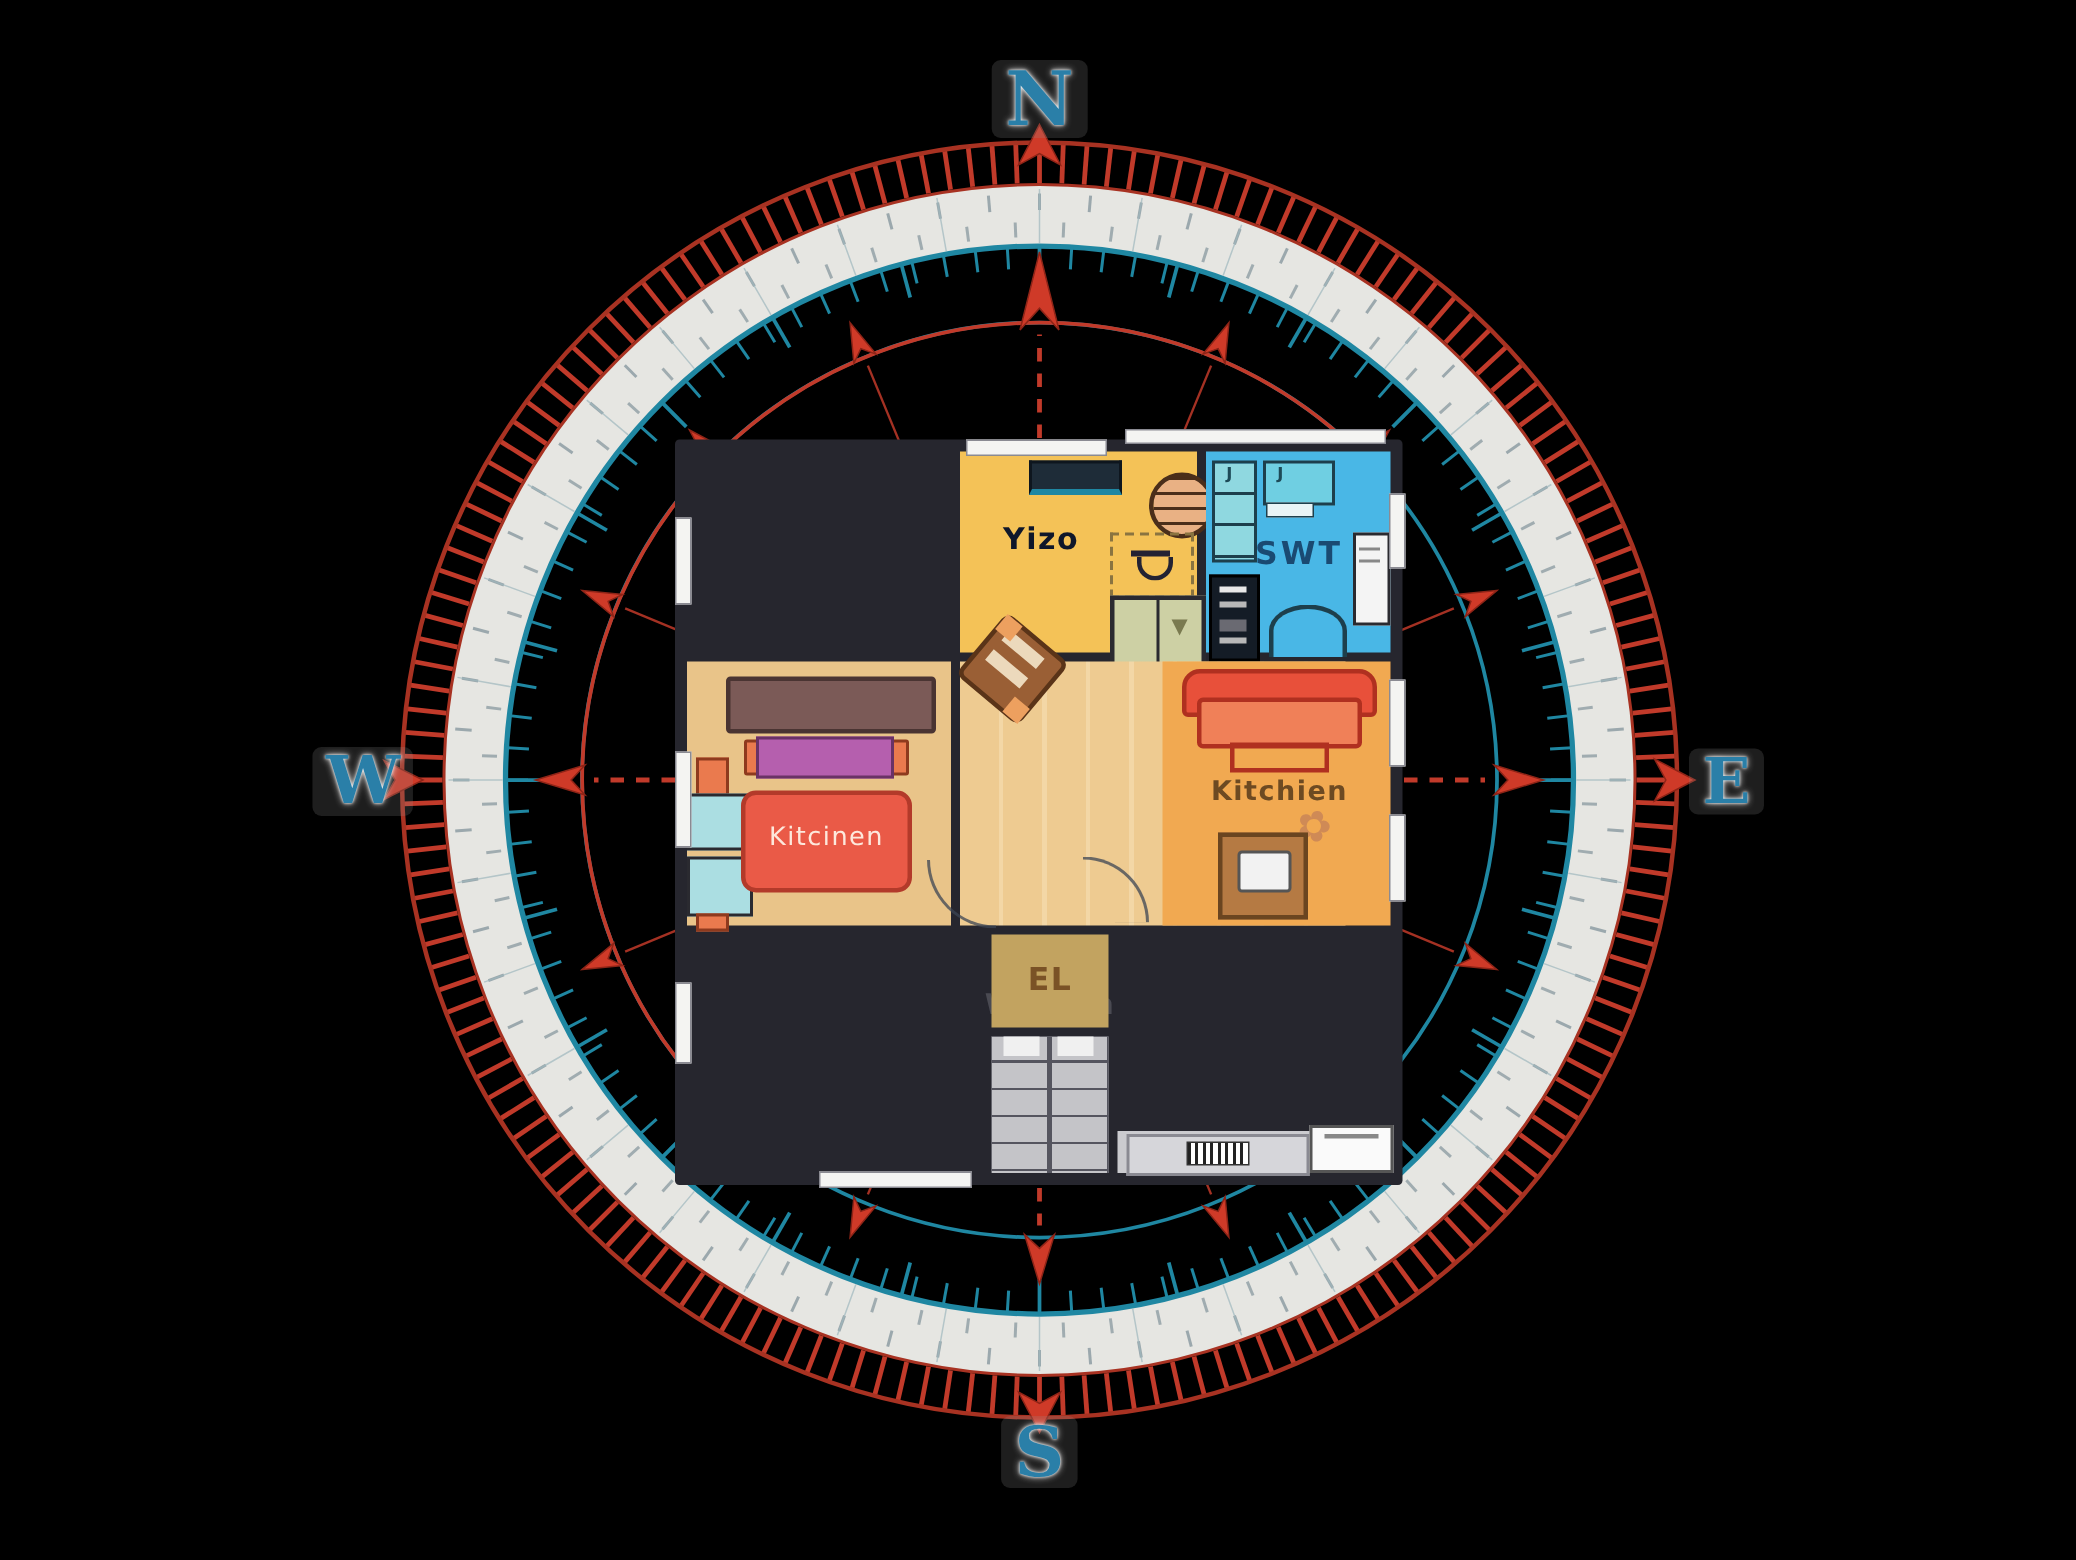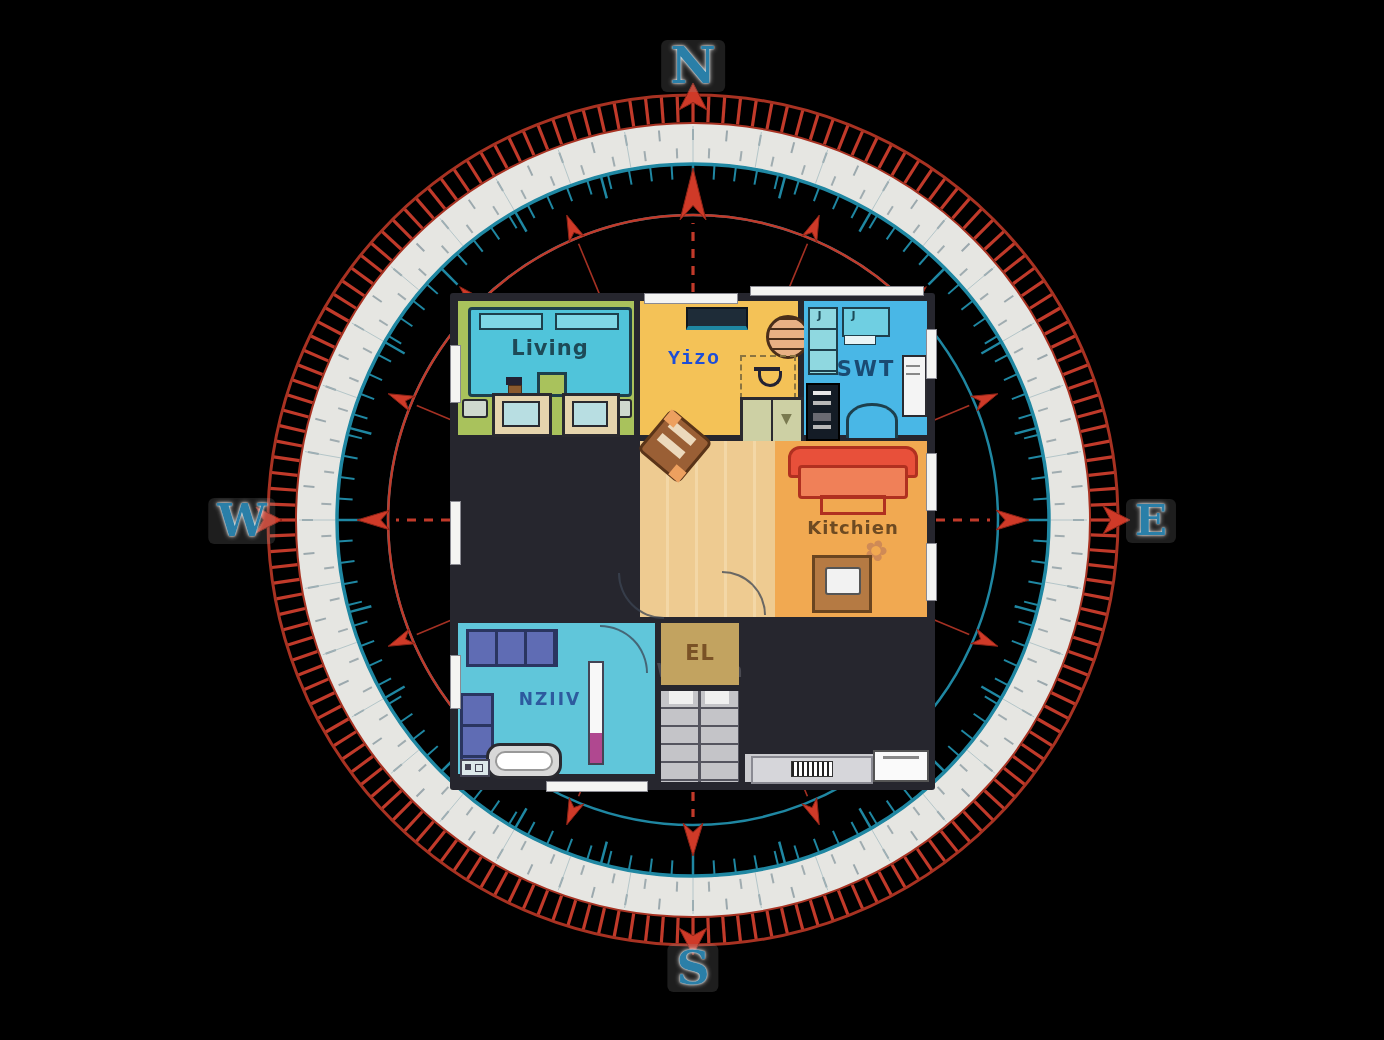--- a/index.html
+++ b/index.html
@@ -556,43 +556,25 @@
       </g>
     </svg>
 
   <div class="cardinal" style="left:693px;top:66px;font-size:50px;">N</div>
   <div class="cardinal" style="left:1151px;top:521px;font-size:42px;">E</div>
   <div class="cardinal" style="left:693px;top:968px;font-size:46px;">S</div>
   <div class="cardinal" style="left:242px;top:521px;font-size:44px;">W</div>
 
   <div id="house">
 
-    <div class="room" style="left:8px;top:8px;width:176px;height:134px;background:#a9c25c;">
-      <div class="abs" style="left:10px;top:6px;width:158px;height:84px;background:#50c4da;border:3px solid #1d3f4c;border-radius:4px;">
-        <div class="abs" style="left:8px;top:3px;width:60px;height:13px;background:#7fd7e6;border:2px solid #1d3f4c;"></div>
-        <div class="abs" style="left:84px;top:3px;width:60px;height:13px;background:#7fd7e6;border:2px solid #1d3f4c;"></div>
-        <div class="abs" style="left:66px;top:62px;width:24px;height:19px;background:#a9c25c;border:3px solid #1d3f4c;border-bottom:none;"></div>
-        <div class="lbl" style="left:0;top:26px;width:158px;font-size:21px;color:#1d4a57;">Living</div>
-      </div>
-      <div class="abs" style="left:4px;top:98px;width:22px;height:15px;background:#cfd8ce;border:2px solid #2a2a30;border-radius:3px;"></div>
-      <div class="abs" style="left:150px;top:98px;width:20px;height:15px;background:#cfd8ce;border:2px solid #2a2a30;border-radius:3px;"></div>
-      <div class="abs" style="left:48px;top:76px;width:16px;height:8px;background:#223;"></div>
-      <div class="abs" style="left:50px;top:84px;width:12px;height:8px;background:#8a5a2e;border:1px solid #4a2e1a;"></div>
-      <div class="abs" style="left:34px;top:92px;width:54px;height:38px;background:#e5d4ad;border:3px solid #2a2a30;">
-        <div class="abs" style="left:7px;top:5px;width:34px;height:22px;background:#b8dee2;border:2px solid #2a2a30;"></div>
-      </div>
-      <div class="abs" style="left:104px;top:92px;width:52px;height:38px;background:#e5d4ad;border:3px solid #2a2a30;">
-        <div class="abs" style="left:7px;top:5px;width:32px;height:22px;background:#b8dee2;border:2px solid #2a2a30;"></div>
-      </div>
-    </div>
 
     <div class="room" style="left:190px;top:8px;width:158px;height:134px;background:#f4c257;">
       <div class="abs" style="left:46px;top:6px;width:58px;height:17px;background:#1e2c38;border:2px solid #0e161e;border-bottom:4px solid #1f87a2;"></div>
       <div class="abs" style="left:126px;top:14px;width:38px;height:38px;background:repeating-linear-gradient(180deg,#4a2e1a 0 2px,#e9b184 2px 10px);border:3px solid #4a2e1a;border-radius:50%;"></div>
-      <div class="lbl" style="left:4px;top:46px;width:100px;font-size:20px;color:#1d4ed8;font-family:Liberation Mono, monospace;">Yizo</div>
+      <div class="lbl" style="left:4px;top:46px;width:100px;font-size:20px;color:#0f172a;">Yizo</div>
       <div class="abs" style="left:100px;top:54px;width:52px;height:40px;border:2px dashed #8a7440;"></div>
       <div class="abs" style="left:114px;top:66px;width:26px;height:4px;background:#223;"></div>
       <div class="abs" style="left:118px;top:70px;width:18px;height:13px;border:3px solid #223;border-top:none;border-radius:0 0 12px 12px;"></div>
       <div class="abs" style="left:100px;top:96px;width:58px;height:44px;background:#cdd0a4;border:3px solid #2a2a30;">
         <div class="abs" style="left:28px;top:0;width:2px;height:100%;background:#2a2a30;"></div>
         <div class="abs" style="left:38px;top:10px;color:#7a7a50;font-size:14px;">▼</div>
       </div>
     </div>
 
     <div class="room" style="left:354px;top:8px;width:123px;height:134px;background:#49b7e6;">
@@ -608,20 +590,33 @@
       </div>
       <div class="abs" style="left:2px;top:82px;width:30px;height:54px;background:#141c26;border:2px solid #000;">
         <div class="abs" style="left:5px;top:6px;width:18px;height:4px;background:#e8e8e8;"></div>
         <div class="abs" style="left:5px;top:16px;width:18px;height:4px;background:#b8b8b8;"></div>
         <div class="abs" style="left:5px;top:28px;width:18px;height:8px;background:#6a6a72;"></div>
         <div class="abs" style="left:5px;top:40px;width:18px;height:4px;background:#b8b8b8;"></div>
       </div>
       <div class="abs" style="left:42px;top:102px;width:46px;height:32px;background:#49b7e6;border:3px solid #1d3f4c;border-bottom:none;border-radius:50% 50% 0 0;"></div>
     </div>
 
+    <div class="room" style="left:8px;top:148px;width:176px;height:176px;background:#e9c489;">
+      <div class="abs" style="left:26px;top:10px;width:134px;height:32px;background:#7b5a57;border:3px solid #4a3432;border-radius:3px;"></div>
+      <div class="abs" style="left:38px;top:52px;width:14px;height:20px;background:#ea7a4e;border:2px solid #8e3a1e;border-radius:2px;"></div>
+      <div class="abs" style="left:130px;top:52px;width:14px;height:20px;background:#ea7a4e;border:2px solid #8e3a1e;border-radius:2px;"></div>
+      <div class="abs" style="left:46px;top:50px;width:88px;height:24px;background:#b55fae;border:2px solid #6a3266;"></div>
+      <div class="abs" style="left:6px;top:64px;width:18px;height:22px;background:#ea7a4e;border:2px solid #8e3a1e;"></div>
+      <div class="abs" style="left:0px;top:88px;width:40px;height:34px;background:#abdee2;border:2px solid #2a2a30;"></div>
+      <div class="abs" style="left:0px;top:130px;width:40px;height:36px;background:#abdee2;border:2px solid #2a2a30;"></div>
+      <div class="abs" style="left:6px;top:168px;width:18px;height:8px;background:#ea7a4e;border:2px solid #8e3a1e;"></div>
+      <div class="abs" style="left:36px;top:86px;width:108px;height:62px;background:#ea5a47;border:3px solid #b33a2a;border-radius:10px;">
+        <div class="lbl" style="left:0;top:18px;width:108px;font-size:17px;color:#fde8dc;font-weight:400;">Kitcinen</div>
+      </div>
+    </div>
 
     <div class="room" style="left:190px;top:148px;width:257px;height:176px;background:repeating-linear-gradient(90deg,#eecb91 0 26px,#f3d7a6 26px 29px);">
       <div class="abs" style="left:135px;top:0;width:152px;height:176px;background:#f1a951;"></div>
       <div class="abs" style="left:8px;top:-22px;width:48px;height:48px;transform:rotate(40deg);background:#9a5f35;border:3px solid #5a3418;border-radius:6px;">
         <div class="abs" style="left:6px;top:5px;width:30px;height:9px;background:#ecd9bc;"></div>
         <div class="abs" style="left:6px;top:22px;width:30px;height:9px;background:#ecd9bc;"></div>
         <div class="abs" style="right:-2px;bottom:-2px;width:13px;height:13px;background:#eda05f;"></div>
         <div class="abs" style="left:-2px;top:-2px;width:13px;height:13px;background:#eda05f;"></div>
       </div>
       <div class="lbl" style="left:-15px;top:218px;width:150px;font-size:19px;color:#4a4a52;">Widhen</div>
@@ -631,34 +626,20 @@
       <div class="abs" style="left:148px;top:5px;width:124px;height:26px;background:#e8503a;border:3px solid #b03020;border-radius:12px 12px 4px 4px;"></div>
       <div class="abs" style="left:158px;top:24px;width:104px;height:28px;background:#f08058;border:3px solid #b03020;border-radius:4px;"></div>
       <div class="abs" style="left:180px;top:54px;width:60px;height:14px;border:3px solid #b03020;"></div>
       <div class="lbl" style="left:138px;top:76px;width:150px;font-size:18px;color:#6d4a22;">Kitchien</div>
       <div class="abs" style="left:224px;top:96px;font-size:28px;line-height:1;color:#cf8a56;transform:rotate(20deg);">✿</div>
       <div class="abs" style="left:172px;top:114px;width:54px;height:52px;background:#b57a43;border:3px solid #6a4520;">
         <div class="abs" style="left:10px;top:9px;width:32px;height:24px;background:#f2f2f2;border:2px solid #555;border-radius:3px;"></div>
       </div>
     </div>
 
-    <div class="room" style="left:8px;top:330px;width:197px;height:151px;background:#60c6da;">
-      <div class="abs" style="left:8px;top:6px;width:86px;height:32px;background:repeating-linear-gradient(90deg,#5f6cb4 0 26px,#2a3560 26px 29px);border:3px solid #2a3560;"></div>
-      <div class="arc" style="left:142px;top:2px;width:46px;height:46px;border-left:none;border-bottom:none;border-radius:0 100% 0 0;"></div>
-      <div class="abs" style="left:2px;top:70px;width:28px;height:64px;background:repeating-linear-gradient(180deg,#5f6cb4 0 28px,#2a3560 28px 31px);border:3px solid #2a3560;"></div>
-      <div class="lbl" style="left:32px;top:66px;width:120px;font-size:17px;color:#2d5a9e;letter-spacing:2px;">NZIIV</div>
-      <div class="abs" style="left:130px;top:38px;width:12px;height:100px;background:linear-gradient(180deg,#f8f8f8 0 70%,#b04890 70% 100%);border:2px solid #445;"></div>
-      <div class="abs" style="left:28px;top:120px;width:70px;height:30px;background:#d8d8d8;border:3px solid #2a2a30;border-radius:14px;">
-        <div class="abs" style="left:6px;top:5px;width:54px;height:16px;background:#fff;border:2px solid #999;border-radius:10px;"></div>
-      </div>
-      <div class="abs" style="left:2px;top:136px;width:26px;height:14px;background:#dce8ea;border:2px solid #445;">
-        <div class="abs" style="left:3px;top:3px;width:6px;height:6px;background:#445;"></div>
-        <div class="abs" style="left:13px;top:3px;width:6px;height:6px;border:1px solid #445;"></div>
-      </div>
-    </div>
 
     <div class="room" style="left:211px;top:330px;width:78px;height:62px;background:#c2a360;">
       <div class="lbl" style="left:0;top:18px;width:78px;font-size:21px;color:#7a5226;">EL</div>
     </div>
 
     <div class="room" style="left:211px;top:398px;width:78px;height:91px;background:#c4c4c8;">
       <div class="abs" style="left:0;top:0;width:100%;height:100%;background:repeating-linear-gradient(180deg,transparent 0 16px,#55555f 16px 18px),repeating-linear-gradient(90deg,transparent 0 37px,#55555f 37px 40px);"></div>
       <div class="abs" style="left:8px;top:0px;width:24px;height:13px;background:#f0f0f0;"></div>
       <div class="abs" style="left:44px;top:0px;width:24px;height:13px;background:#f0f0f0;"></div>
     </div>

